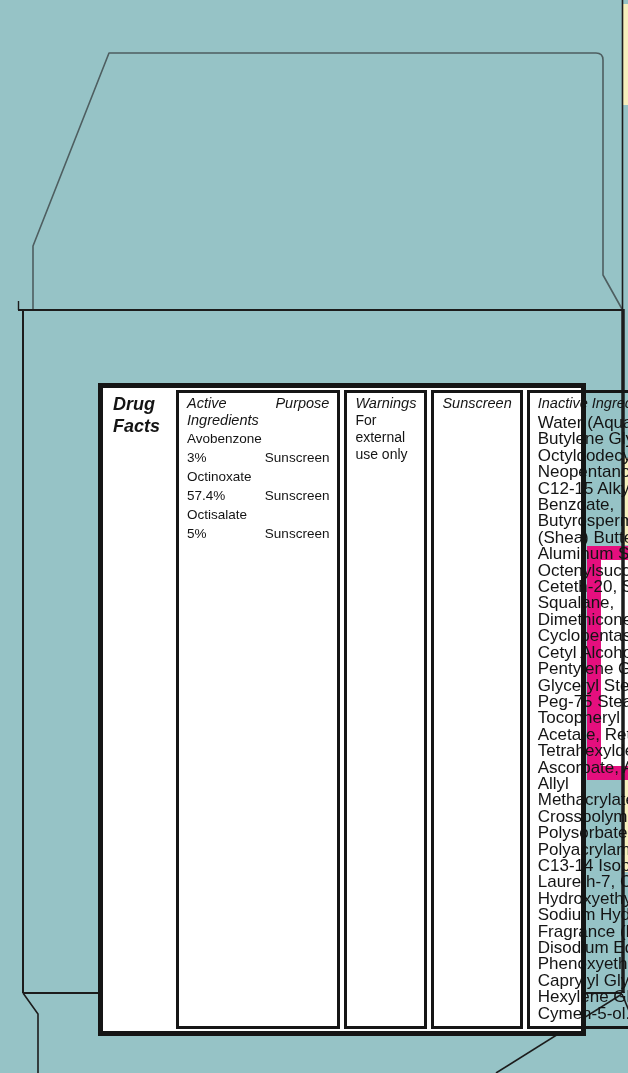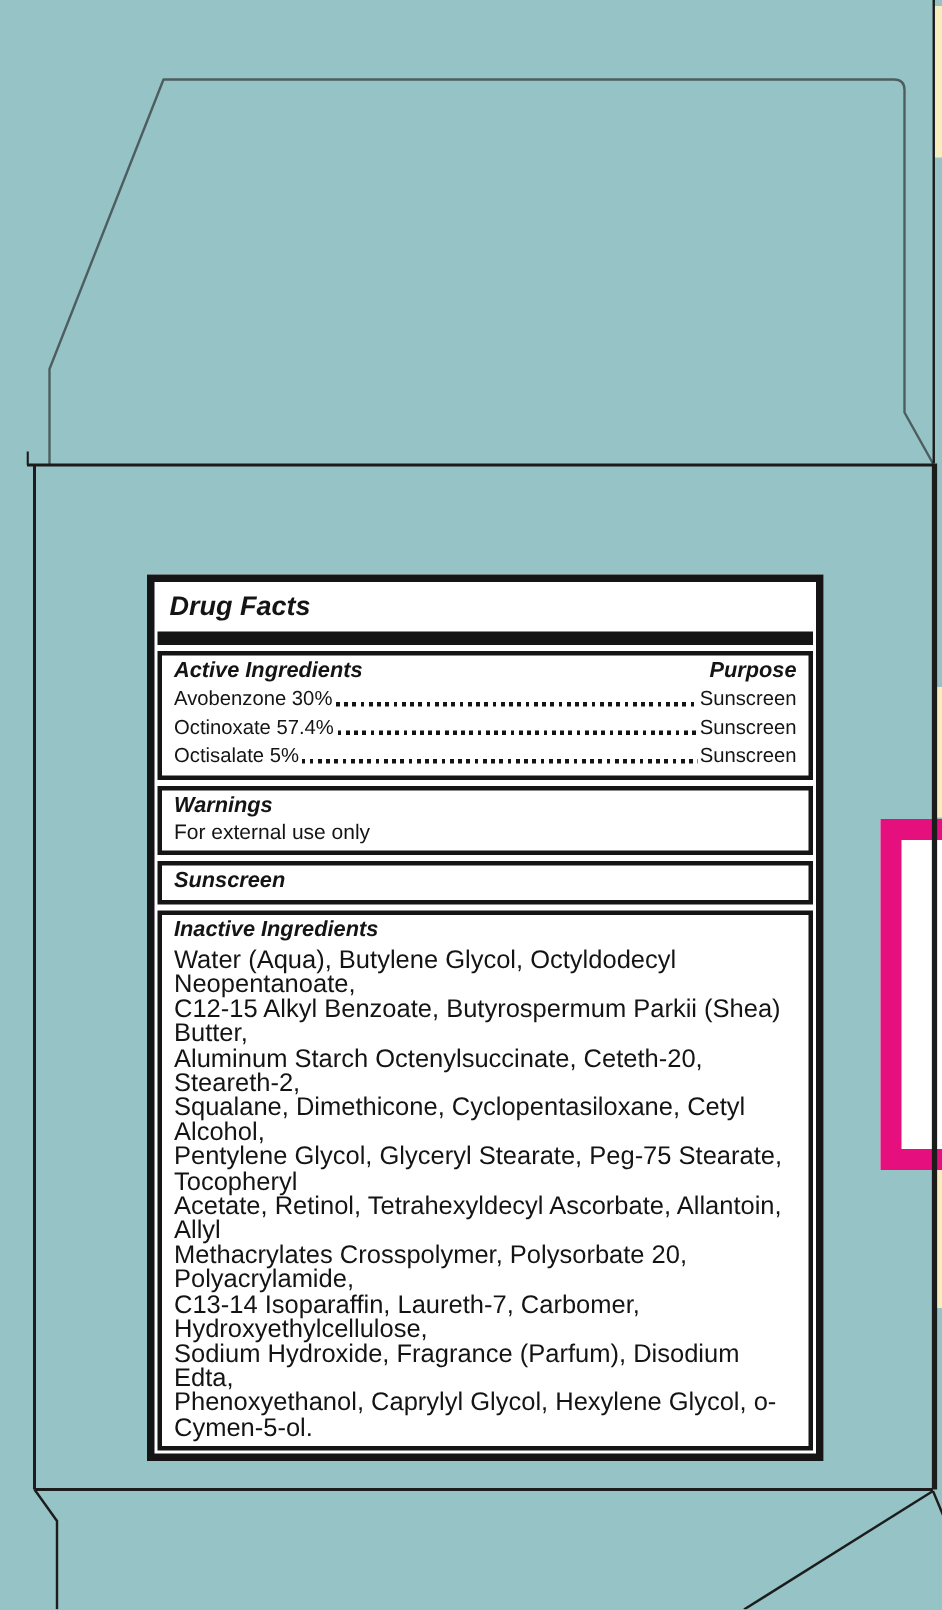--- a/index.html
+++ b/index.html
@@ -12,29 +12,29 @@
        font-family:"Liberation Sans","DejaVu Sans",sans-serif;color:var(--text)}
   .strip{position:absolute;background:var(--yellow)}
   #strip-top{left:623px;top:4px;width:5px;height:101px}
   #strip-mid{left:624px;top:458px;width:4px;height:87px}
   #strip-low{left:624px;top:780px;width:4px;height:92px}
   #pink-rect{position:absolute;left:587px;top:546px;width:58px;height:234px;
              background:#fff;border:14px solid var(--magenta);z-index:1}
   #dieline{position:absolute;left:0;top:0;z-index:2}
 
   
-  .df-panel{position:absolute;left:98px;top:383px;width:451px;z-index:3;
+  .df-panel{position:absolute;left:98px;top:383px;width:488px;z-index:3;
             background:#fff;border:5px solid var(--panel_border);
-            padding:2px;display:flex;flex-direction:column;gap:4px}
+            padding:2px;display:flex;flex-direction:row;gap:4px}
   .df-title{font-style:italic;font-weight:bold;font-size:18px;line-height:22px;
             padding:3px 8px 2px}
   .df-sep{height:9px;background:var(--panel_border)}
   .df-box{border:3px solid var(--panel_border);padding:2px 8px 4px;
           font-size:13.5px;line-height:16.5px}
-  .df-heading{font-style:italic;font-weight:bold;font-size:14.5px;line-height:17px}
+  .df-heading{font-style:italic;font-weight:normal;font-size:14.5px;line-height:17px}
   .hdr-row{display:flex;justify-content:space-between}
   .ing-row{display:flex;align-items:flex-end;font-size:13.5px;line-height:19px}
   .leader{flex:1;height:3px;margin:0 1px 4px 2px;align-self:flex-end;
           background:repeating-linear-gradient(90deg,var(--text) 0 2.5px,transparent 2.5px 5.5px)}
   .use-row{font-size:13.5px;line-height:17px}
   .use-row .df-heading{display:inline;margin-right:5px}
   .bold-sub{font-weight:normal;font-size:14px;line-height:17px}
   .indent{padding-left:38px;font-size:13.5px;line-height:16px}
   .dir-lines{font-size:13.5px;line-height:16px}
   .inactive-lines{font-size:17px;line-height:16.4px;margin-top:3px}
@@ -65,21 +65,21 @@
   <h1 class="df-title">Drug Facts</h1>
   <div class="df-sep"></div>
 
   <div class="df-box">
     <div class="hdr-row">
       <span class="df-heading">Active Ingredients</span>
       <span class="df-heading">Purpose</span>
     </div>
     <div id="active-rows">
       <div class="ing-row">
-        <span>Avobenzone 30%</span>
+        <span>Avobenzone 3%</span>
         <span class="leader"></span>
         <span>Sunscreen</span>
       </div>
 
       <div class="ing-row">
         <span>Octinoxate 57.4%</span>
         <span class="leader"></span>
         <span>Sunscreen</span>
       </div>
 

